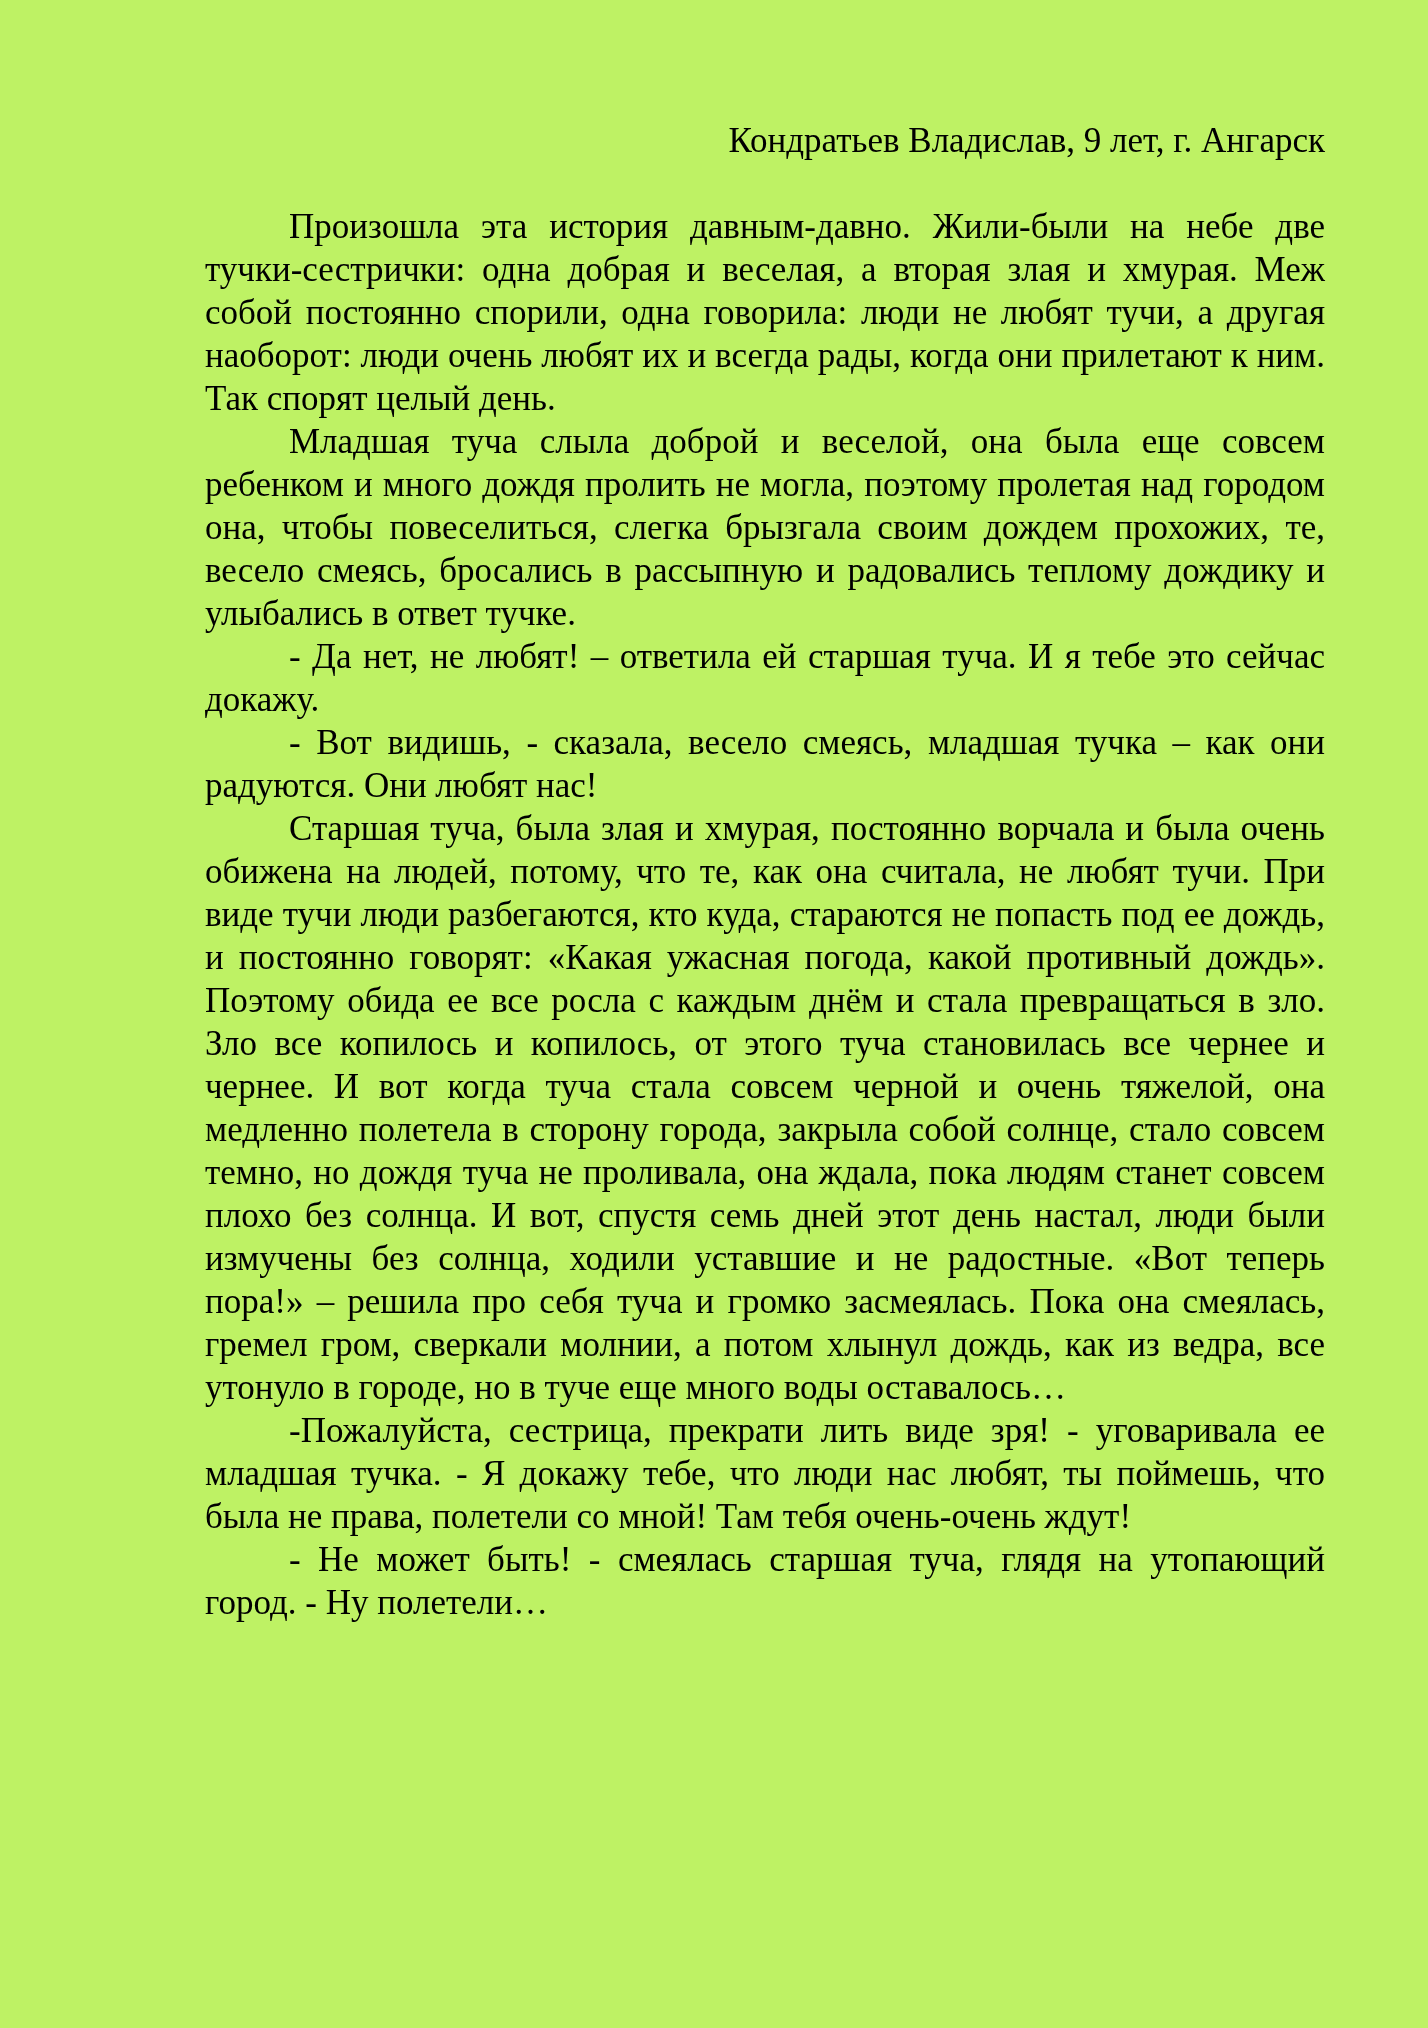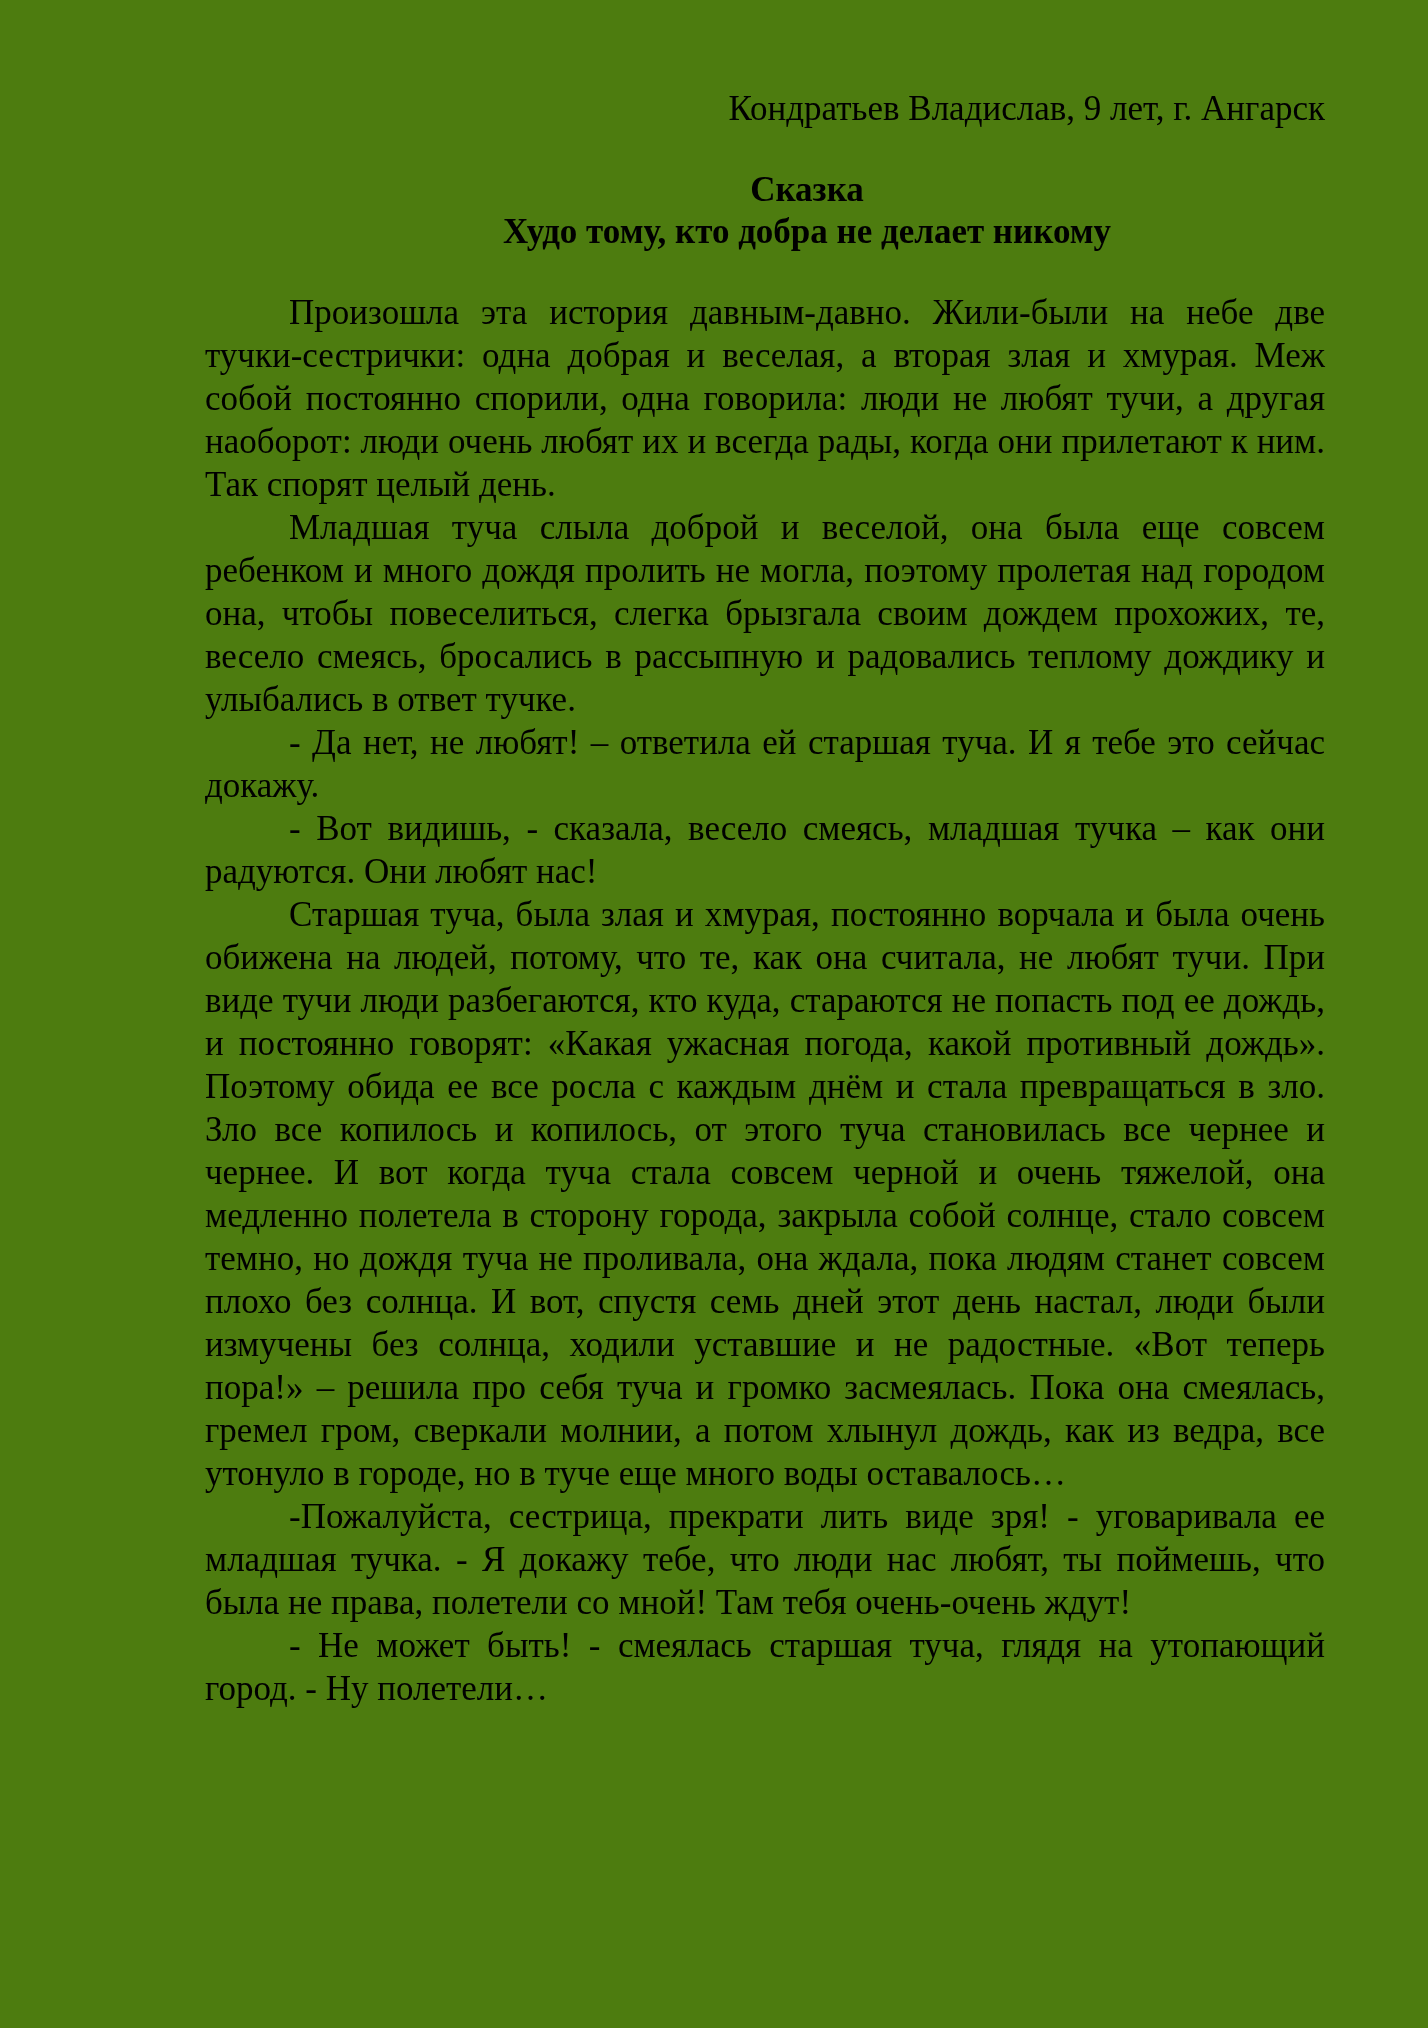--- a/index.html
+++ b/index.html
@@ -4,23 +4,23 @@
 <style>
   html, body {
     margin: 0;
     padding: 0;
     background: #ffffff;
   }
   .page {
     position: relative;
     width: 1428px;
     height: 2028px;
-    background: #4d7c0f;
+    background: #bef264;
     box-sizing: border-box;
-    padding: 82px 103px 0 205px;
+    padding: 114px 103px 0 205px;
     font-family: "Liberation Serif", "DejaVu Serif", serif;
     font-size: 35px;
     color: #000000;
     overflow: hidden;
   }
   p {
     margin: 0;
     padding: 0;
     text-indent: 84px;
     line-height: 43px;
@@ -44,24 +44,20 @@
     text-align: justify;
   }
 </style>
 </head>
 <body>
 
 <div class="page">
 
   <p class="byline">Кондратьев Владислав, 9 лет, г. Ангарск</p>
 
-  <div class="title-block">
-    <p class="title-line">Сказка</p>
-    <p class="title-line">Худо тому, кто добра не делает никому</p>
-  </div>
 
   <div class="story">
     <p>Произошла эта история давным-давно. Жили-были на небе две тучки-сестрички: одна добрая и веселая, а вторая злая и хмурая. Меж собой постоянно спорили, одна говорила: люди не любят тучи, а другая наоборот: люди очень любят их и всегда рады, когда они прилетают к ним. Так спорят целый день.</p>
     <p>Младшая туча слыла доброй и веселой, она была еще совсем ребенком и много дождя пролить не могла, поэтому пролетая над городом она, чтобы повеселиться, слегка брызгала своим дождем прохожих, те, весело смеясь, бросались в рассыпную и радовались теплому дождику и улыбались в ответ тучке.</p>
     <p>- Да нет, не любят! – ответила ей старшая туча. И я тебе это сейчас докажу.</p>
     <p>- Вот видишь, - сказала, весело смеясь, младшая тучка – как они радуются. Они любят нас!</p>
     <p>Старшая туча, была злая и хмурая, постоянно ворчала и была очень обижена на людей, потому, что те, как она считала, не любят тучи. При виде тучи люди разбегаются, кто куда, стараются не попасть под ее дождь, и постоянно говорят: «Какая ужасная погода, какой противный дождь». Поэтому обида ее все росла с каждым днём и стала превращаться в зло. Зло все копилось и копилось, от этого туча становилась все чернее и чернее. И вот когда туча стала совсем черной и очень тяжелой, она медленно полетела в сторону города, закрыла собой солнце, стало совсем темно, но дождя туча не проливала, она ждала, пока людям станет совсем плохо без солнца. И вот, спустя семь дней этот день настал, люди были измучены без солнца, ходили уставшие и не радостные. «Вот теперь пора!» – решила про себя туча и громко засмеялась. Пока она смеялась, гремел гром, сверкали молнии, а потом хлынул дождь, как из ведра, все утонуло в городе, но в туче еще много воды оставалось…</p>
     <p>-Пожалуйста, сестрица, прекрати лить виде зря! - уговаривала ее младшая тучка. - Я докажу тебе, что люди нас любят, ты поймешь, что была не права, полетели со мной! Там тебя очень-очень ждут!</p>
     <p>- Не может быть! - смеялась старшая туча, глядя на утопающий город. - Ну полетели…</p>
 

